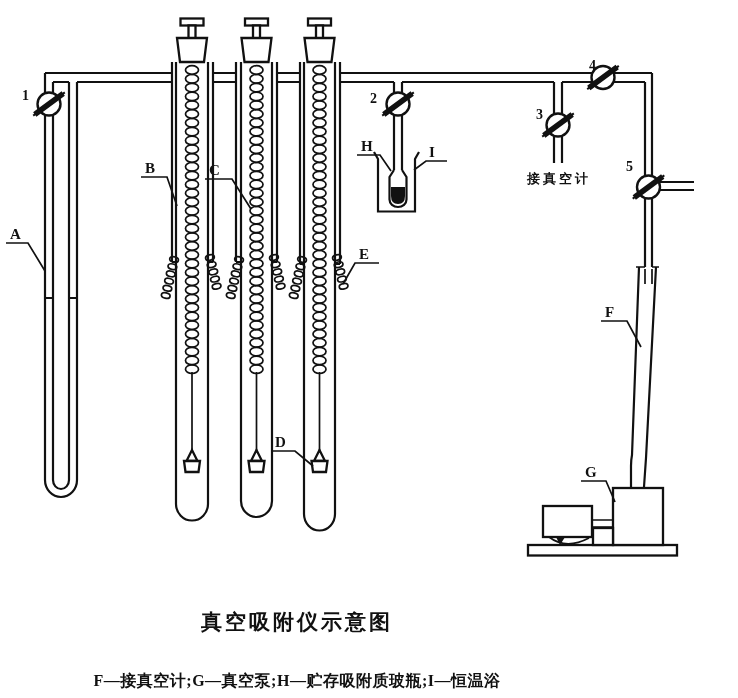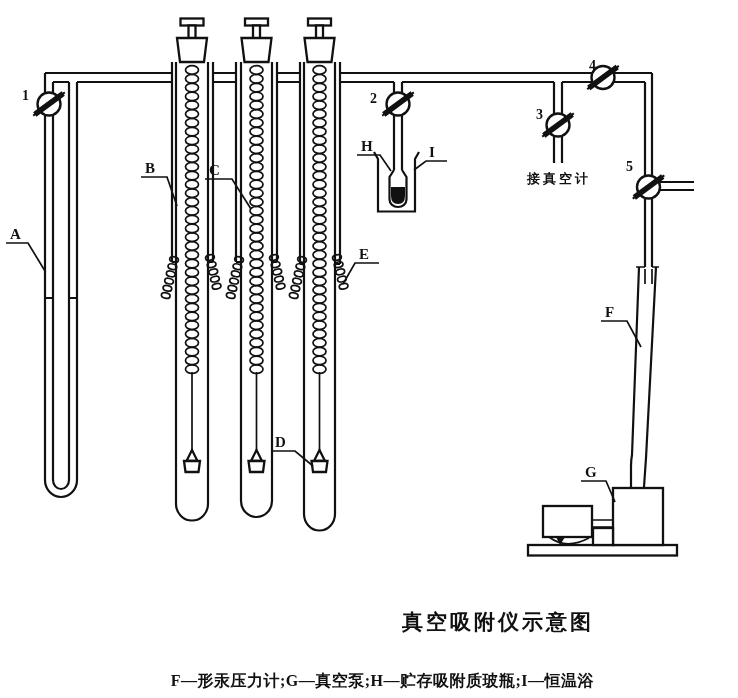--- a/index.html
+++ b/index.html
@@ -13,21 +13,21 @@
   .ln-th { stroke:var(--ink); stroke-width:1.7; fill:none; }
   .wfill { fill:#ffffff; stroke:var(--ink); stroke-width:2.3; }
   .inkfill { fill:var(--ink); stroke:none; }
   .coil  { stroke:var(--ink); stroke-width:1.7; fill:none; }
   .valve-circle { fill:#ffffff; stroke:var(--ink); stroke-width:2.4; }
   .valve-rod { stroke:var(--ink); stroke-width:2; stroke-linecap:square; }
   .valve-bar { stroke:var(--ink); stroke-width:5.5; stroke-linecap:square; }
   text.lbl { font:bold 15px "Liberation Serif","DejaVu Serif",serif; fill:var(--ink); }
   text.num { font:bold 14px "Liberation Serif","DejaVu Serif",serif; fill:var(--ink); }
   text.cjk { font:bold 13px "Liberation Serif","DejaVu Serif",serif; fill:var(--ink); letter-spacing:3px; }
-  .cap { position:absolute; left:0; width:594px; text-align:right; color:var(--ink); }
+  .cap { position:absolute; left:0; width:594px; text-align:center; color:var(--ink); }
   .cap-title  { top:608px; font-size:21px; font-weight:bold; letter-spacing:3px; }
   .cap-legend1 { top:644px; font-size:16px; font-weight:bold; letter-spacing:0.5px; }
   .cap-legend2 { top:671px; font-size:16px; font-weight:bold; letter-spacing:0.5px; }
 </style>
 </head>
 <body>
 
 <div class="stage">
 
 <svg width="738" height="600" viewBox="0 0 738 600">
@@ -336,15 +336,15 @@
   </g>
   <g>
     <text class="lbl" x="429" y="157">I</text>
     <path class="ln-th" d="M447,161 H426 L414,170"></path>
   </g>
 
   <text class="cjk" x="559" y="183" text-anchor="middle">接真空计</text>
 </svg>
 
 <div class="cap cap-title">真空吸附仪示意图</div>
-<div class="cap cap-legend2">F—形汞压力计;G—真空泵;H—贮存吸附质玻瓶;I—恒温浴</div>
+<div class="cap cap-legend2">F—接真空计;G—真空泵;H—贮存吸附质玻瓶;I—恒温浴</div>
 
 </div>
 
 </body></html>

